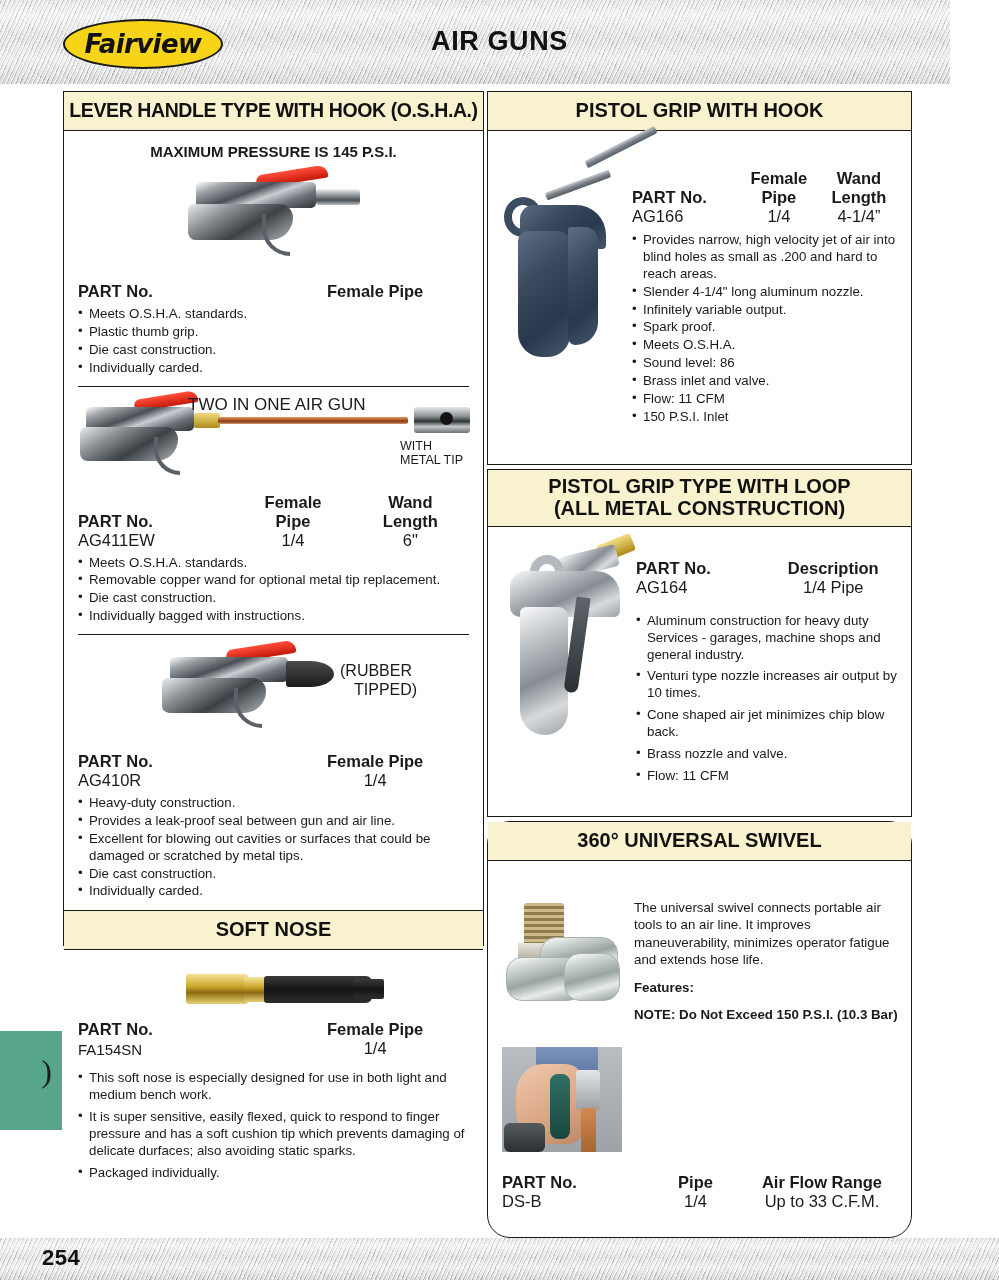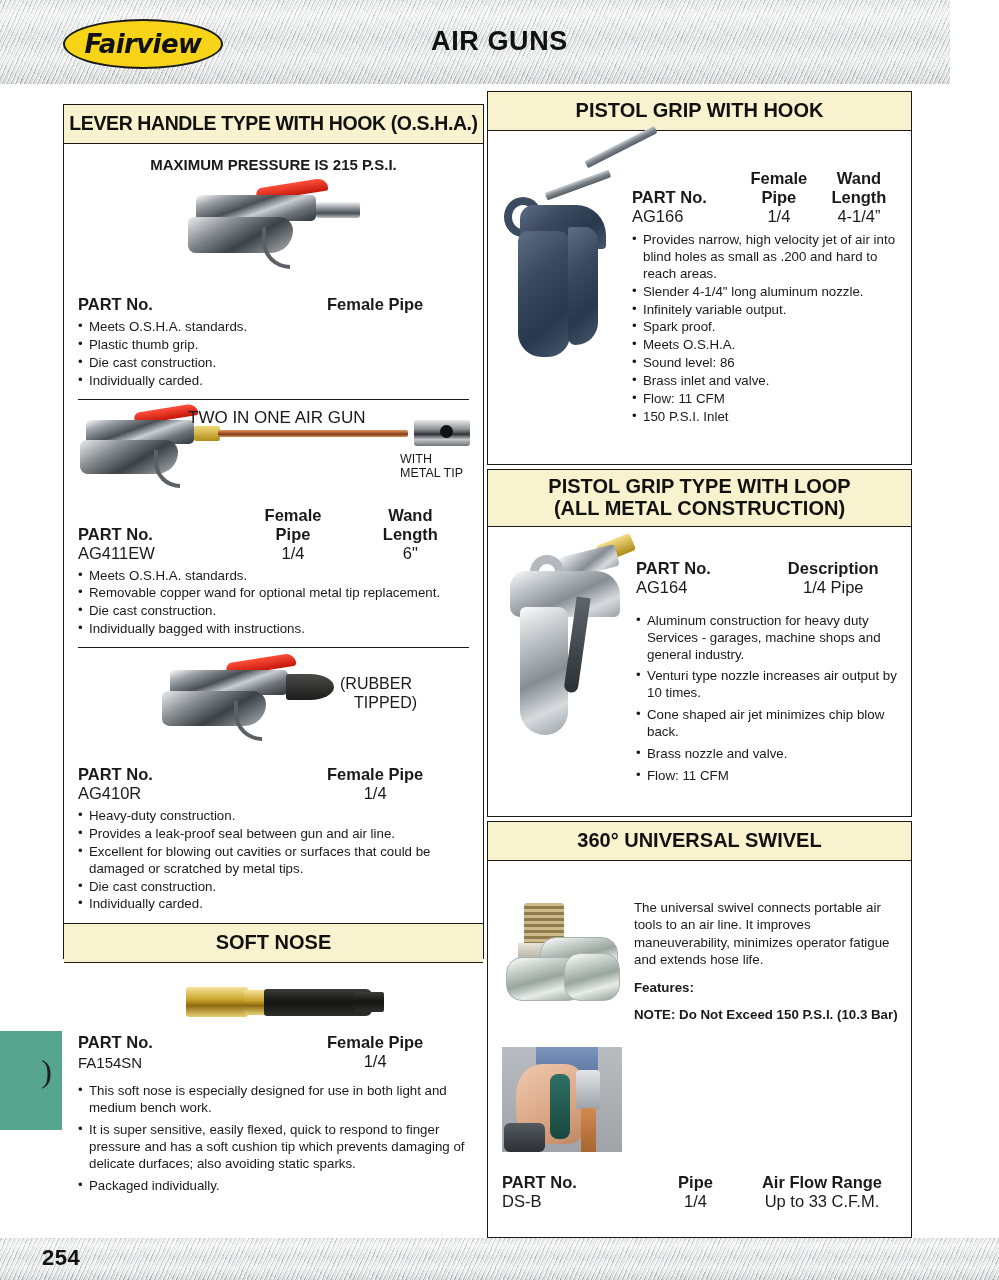--- a/index.html
+++ b/index.html
@@ -39,24 +39,24 @@
   }
   #catalog-title {
     position:absolute; left:0; top:26px; width:999px; text-align:center;
     font-size:27px; font-weight:bold; letter-spacing:.6px; color:#111;
   }
 
   
   .col {
     position:absolute; border:1.5px solid #1a1a1a; background:#fff;
   }
-  #left-column  { left:63px;  top:104px; width:421px; height:855px; }
+  #left-column  { left:63px;  top:91px; width:421px; height:855px; }
   #right-column-top { left:487px; top:91px; width:425px; height:374px; }
   #right-column-mid { left:487px; top:469px; width:425px; height:348px; }
-  #right-column-bot { left:487px; top:821px; width:425px; height:417px; }
+  #right-column-bot { left:487px; top:821px; width:425px; height:417px;border-radius:23px; }
 
   .band {
     background:#f9f2cf; border-bottom:1.5px solid #1a1a1a;
     text-align:center; font-weight:bold; color:#111;
     padding:7px 4px 8px;
   }
   .band.h1 { font-size:19.5px; letter-spacing:-.4px; }
   .band.h2 { font-size:20px; }
   .band.two-line { line-height:1.12; padding:5px 4px 6px; }
 
@@ -216,21 +216,21 @@
     <span>Fairview</span>
   </div>
   <div id="catalog-title">AIR GUNS</div>
 </div>
 
 <div id="left-column" class="col">
 
   <div class="band h1">LEVER HANDLE TYPE WITH HOOK (O.S.H.A.)</div>
 
   <div class="pad">
-    <div class="centerline">MAXIMUM PRESSURE IS 215 P.S.I.</div>
+    <div class="centerline">MAXIMUM PRESSURE IS 145 P.S.I.</div>
 
     <div class="imgwrap" style="height:120px;">
       <div class="gun">
         <div class="lever" style="left:178px; top:8px;  width:72px; height:13px;"></div>
         <div class="brass" style="left:165px; top:20px; width:16px; height:13px;"></div>
         <div class="body" style="left:118px; top:20px; width:120px; height:26px;"></div>
         <div class="nozzle" style="left:238px; top:27px; width:44px; height:16px;"></div>
         <div class="grip" style="left:110px; top:42px; width:105px; height:36px; border-radius:8px 18px 30px 10px;"></div>
         <div class="trigger" style="left:184px; top:52px; width:28px; height:42px;"></div>
       </div>

